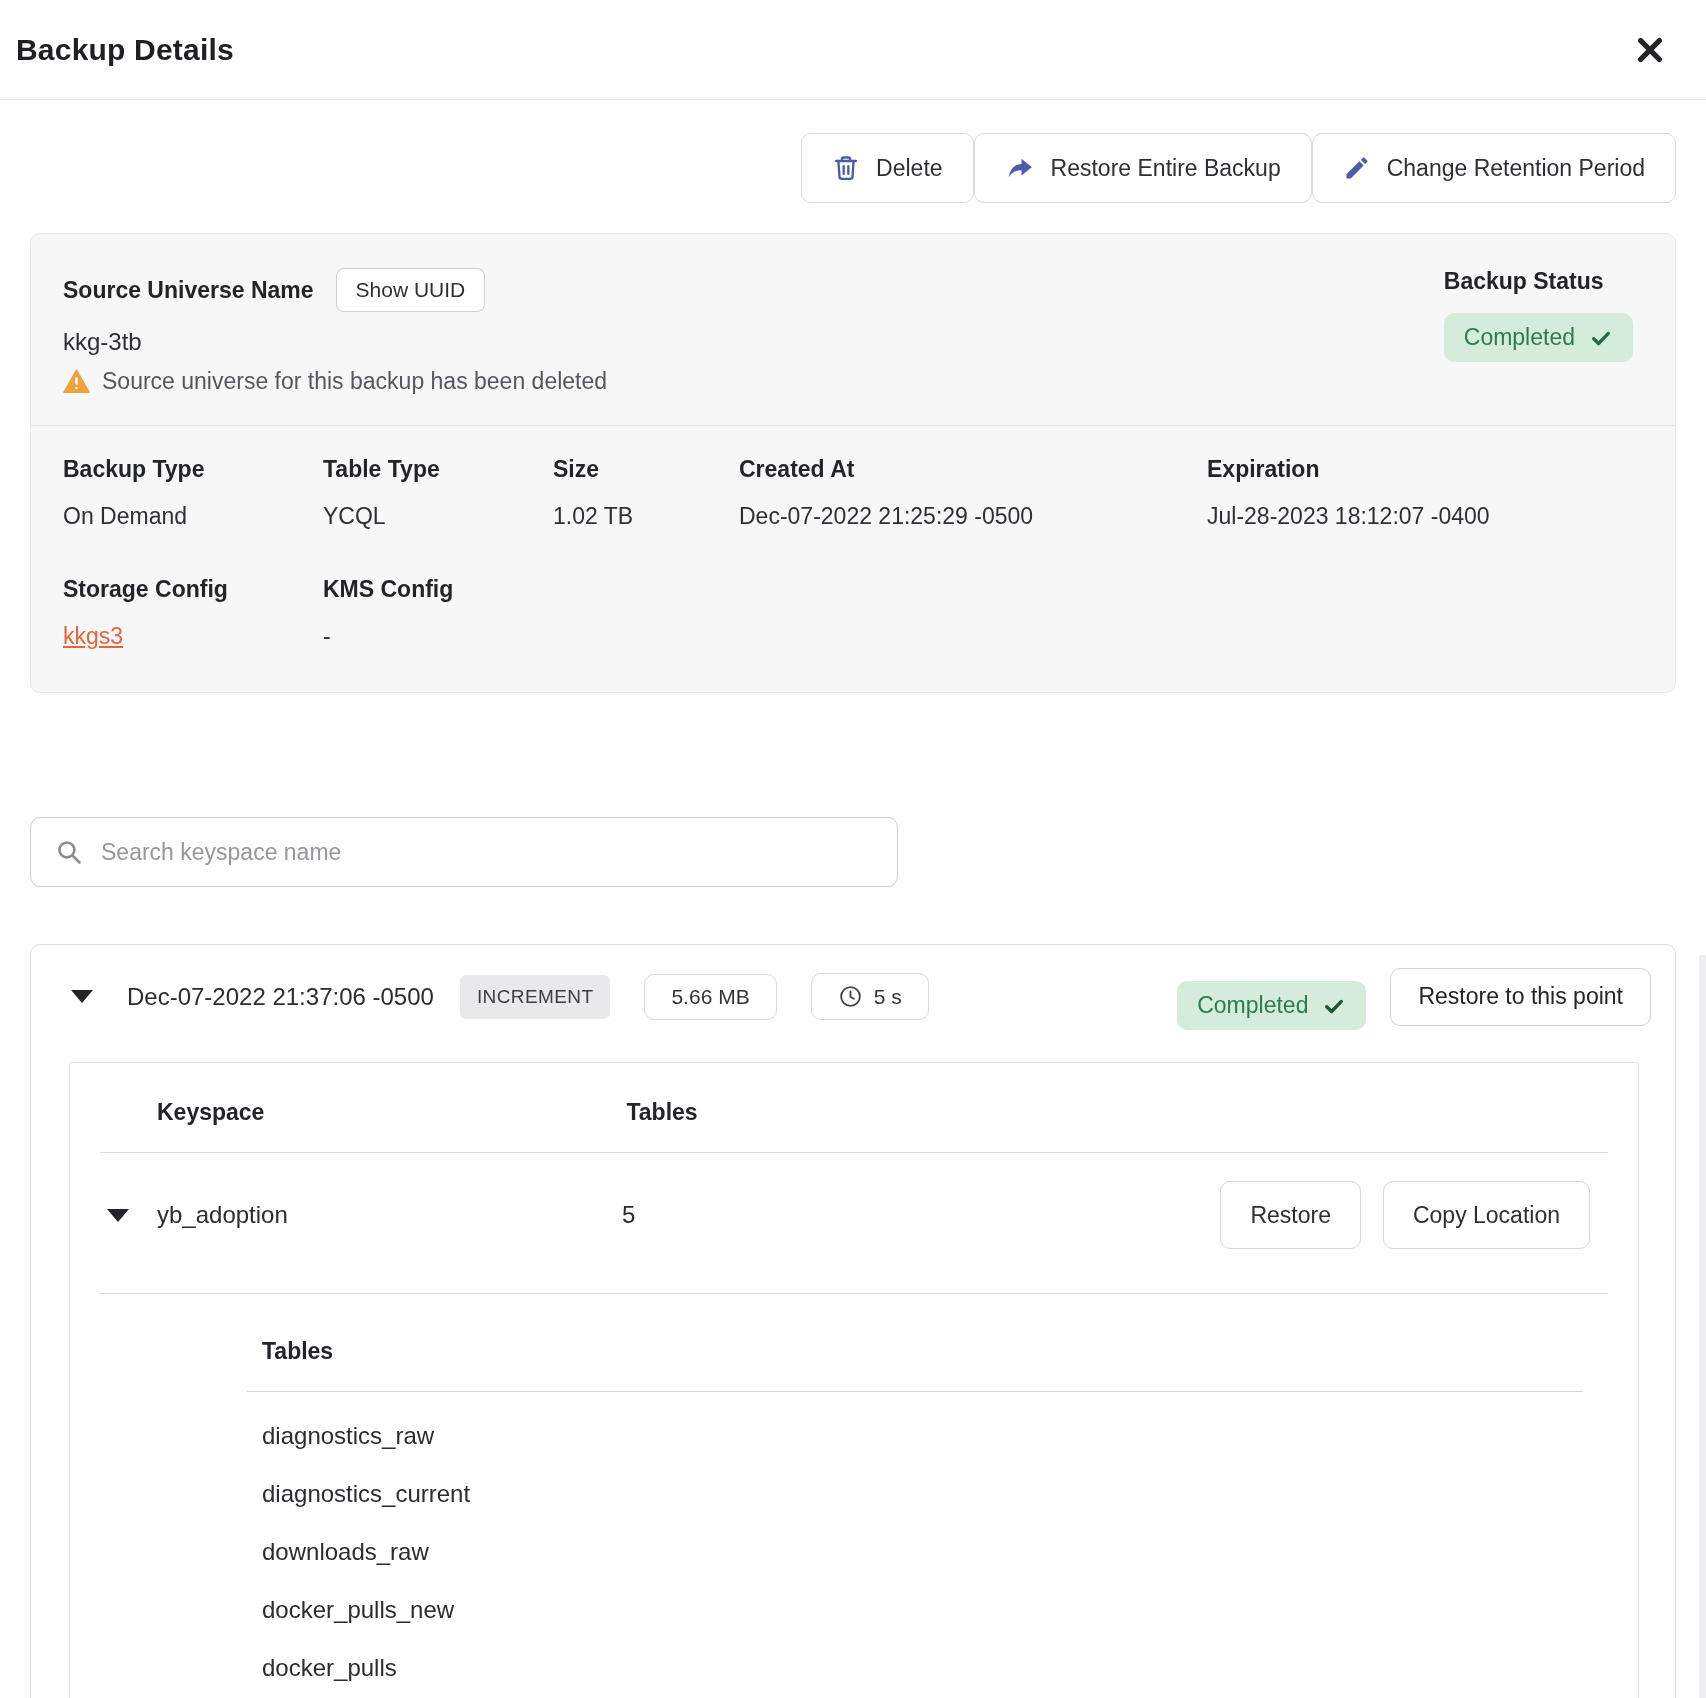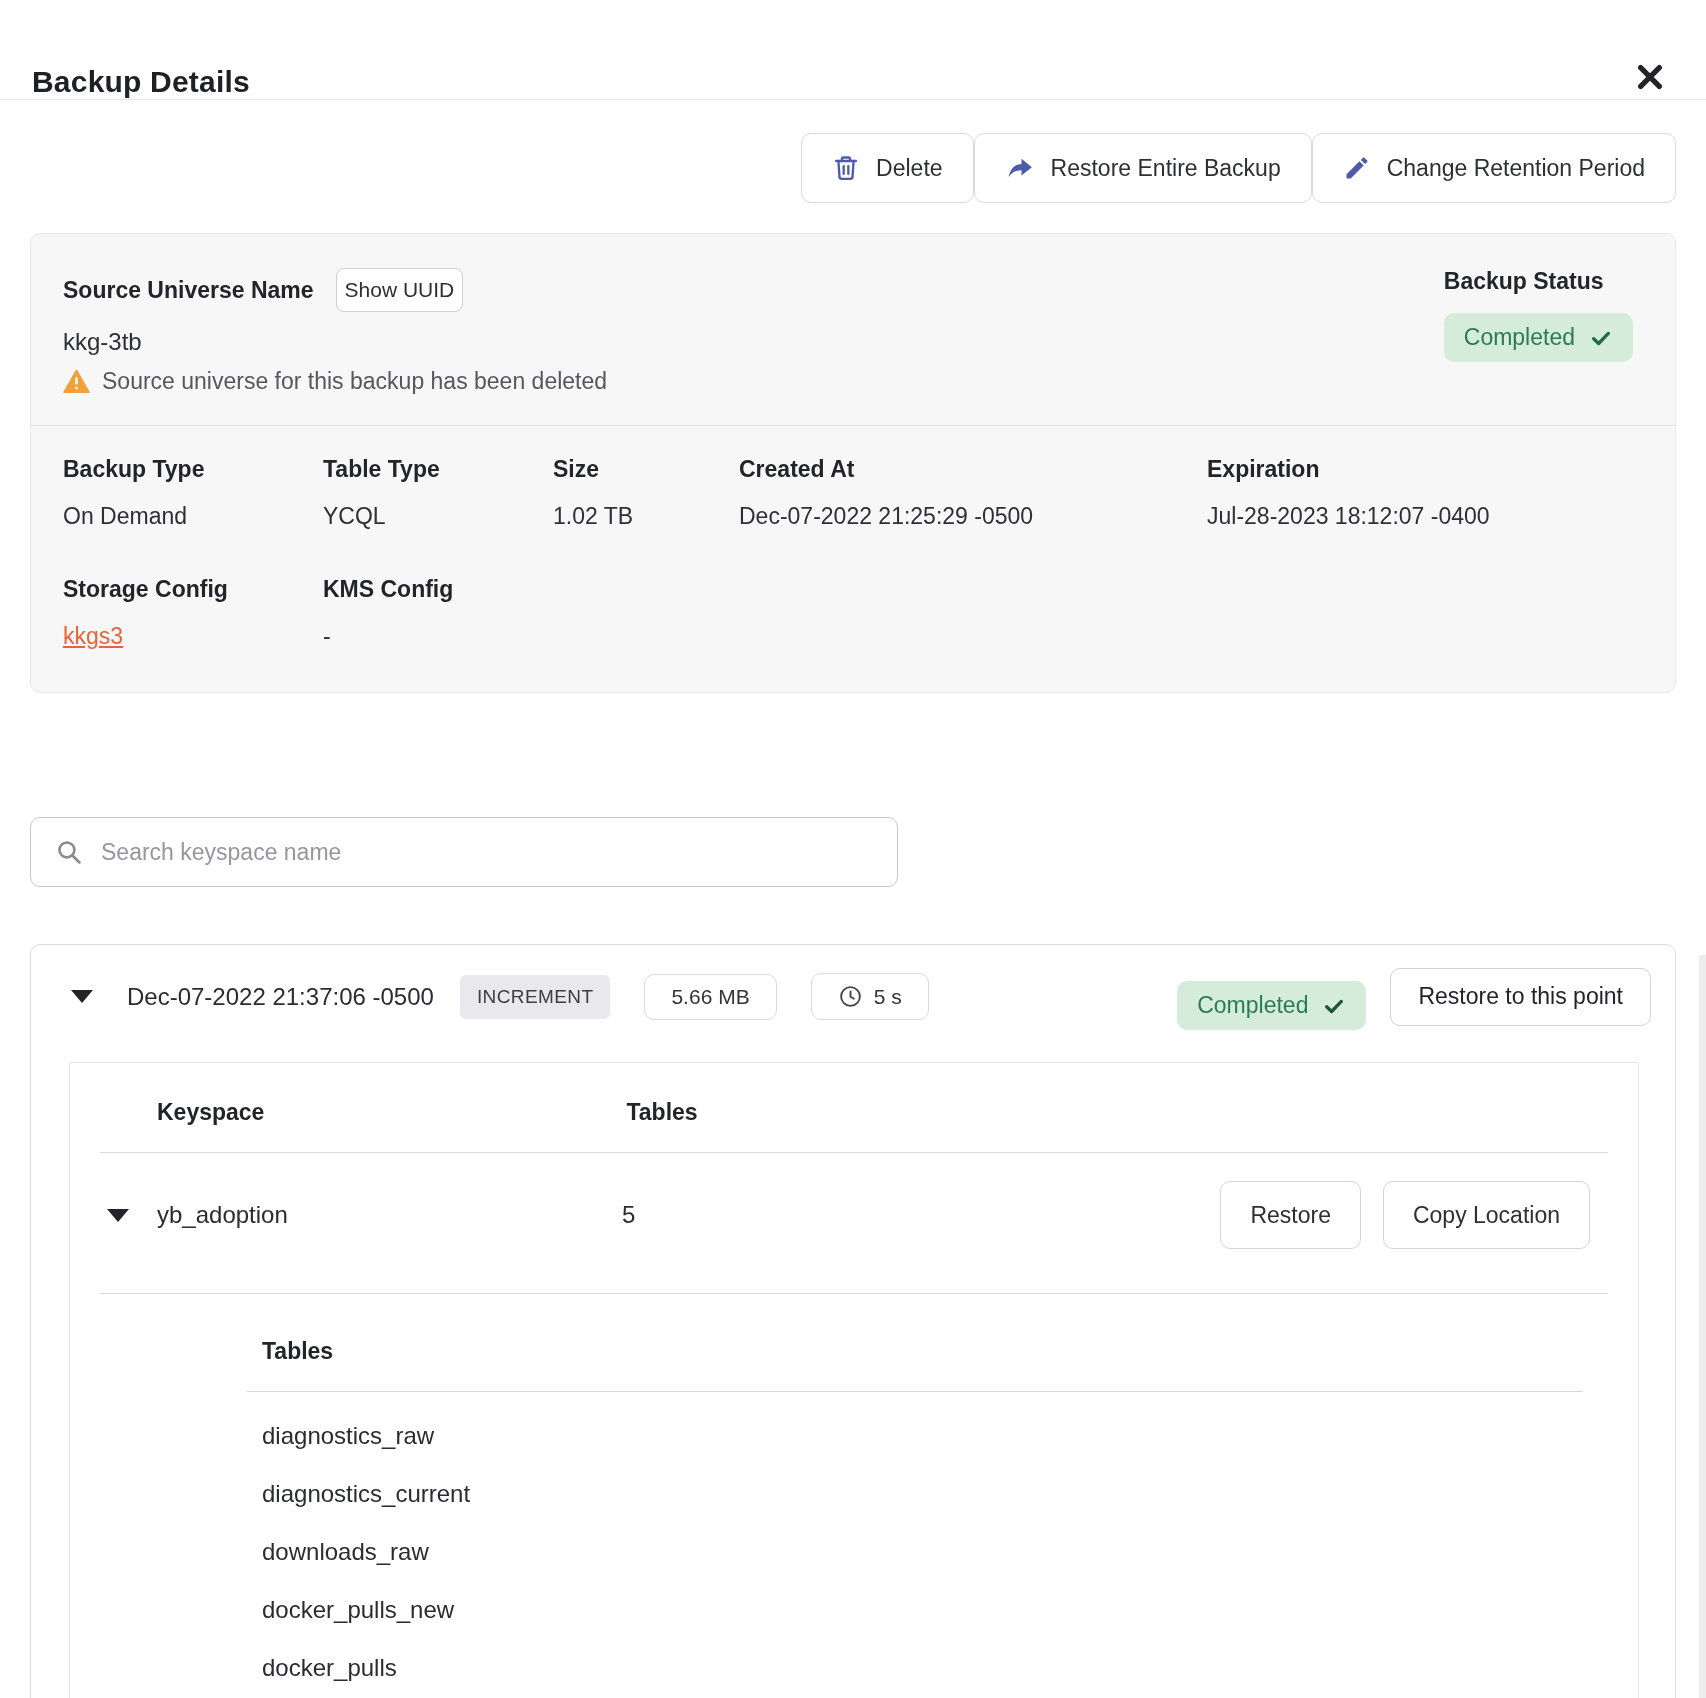--- a/index.html
+++ b/index.html
@@ -1,40 +1,40 @@
 <!DOCTYPE html>
 <html><head>
 <meta charset="utf-8">
 <style>
   * { margin:0; padding:0; box-sizing:border-box; }
   html,body { width:1706px; height:1698px; overflow:hidden; background:#fff;
     font-family:"Liberation Sans", sans-serif; color:#26272c; }
 
   
-  .modal-header { height:100px; display:flex; align-items:flex-end;
-    justify-content:space-between; padding:0 34px 0 32px; border-bottom:1px solid #e7e7ea; }
+  .modal-header { height:100px; display:flex; align-items:center;
+    justify-content:space-between; padding:0 34px 0 16px; border-bottom:1px solid #e7e7ea; }
   .modal-title { font-size:30px; font-weight:700; letter-spacing:.2px; color:#1f2024; }
   .close-btn { background:none; border:none; cursor:pointer; width:44px; height:44px;
     display:flex; align-items:center; justify-content:center; }
 
   
   .actions { display:flex; justify-content:flex-end; padding:33px 30px 0 30px; }
   .action-btn { height:70px; background:#fff; border:1px solid #d9d9de; border-radius:10px;
     display:flex; align-items:center; gap:16px; padding:0 30px; font-size:23px; color:#2e2f35;
     font-family:inherit; cursor:pointer; }
 
   
   .panel { margin:30px 30px 0 30px; background:#f7f7f8; border:1px solid #e8e8eb;
     border-radius:10px; overflow:hidden; }
   .panel-top { display:flex; justify-content:space-between; padding:34px 34px 30px 32px;
     border-bottom:1px solid #e3e3e6; }
   .src-label-row { display:flex; align-items:center; gap:22px; }
   .bold-label { font-size:23px; font-weight:700; color:#232429; }
   .show-uuid-btn { background:#fff; border:1px solid #cfcfd4; border-radius:8px;
-    padding:9px 8px; font-size:21px; color:#2e2f35; font-family:inherit; cursor:pointer; }
+    padding:9px 19px; font-size:21px; color:#2e2f35; font-family:inherit; cursor:pointer; }
   .universe-name { margin-top:16px; font-size:24px; color:#2e2f35; }
   .warning-row { margin-top:12px; display:flex; align-items:center; gap:12px;
     font-size:23px; color:#55565e; }
   .status-block { display:flex; flex-direction:column; align-items:flex-start; padding-right:8px; }
   .status-badge { margin-top:18px; background:#d5ecdb; color:#2b7c52; border-radius:10px;
     padding:11px 20px; font-size:23px; display:inline-flex; align-items:center; gap:14px; }
 
   .panel-grid { padding:30px 32px 42px 32px; display:grid;
     grid-template-columns:260px 230px 186px 468px 1fr; }
   .field { padding-right:20px; }

